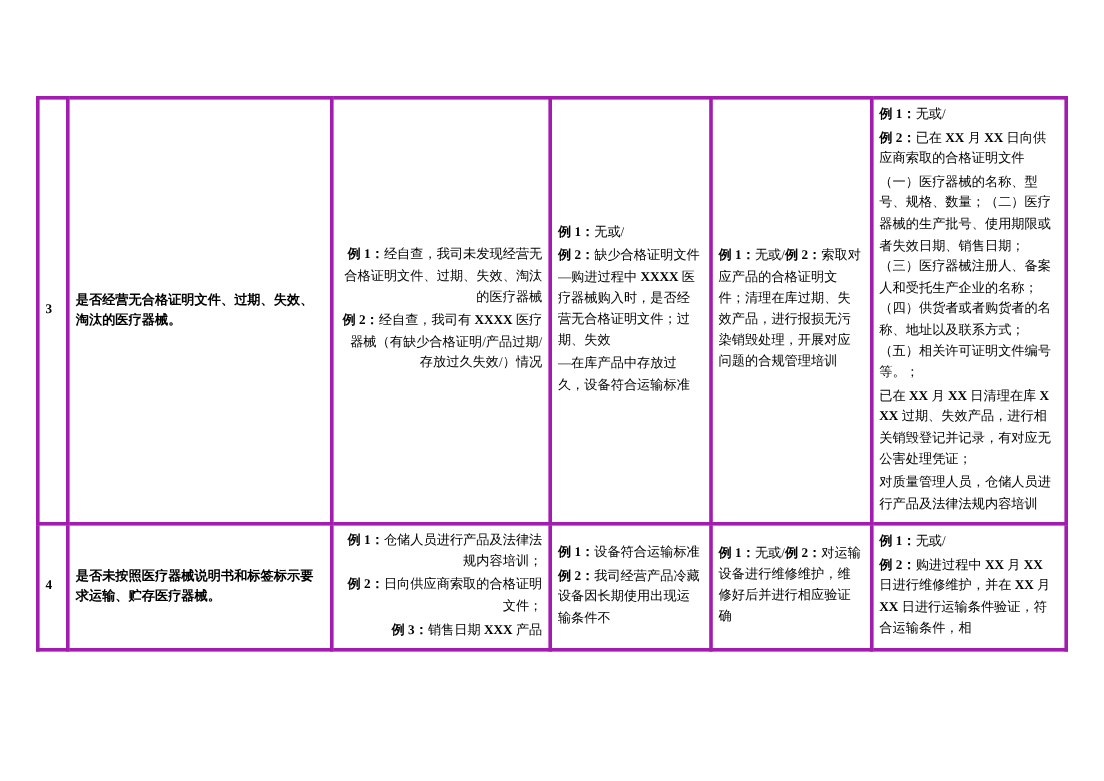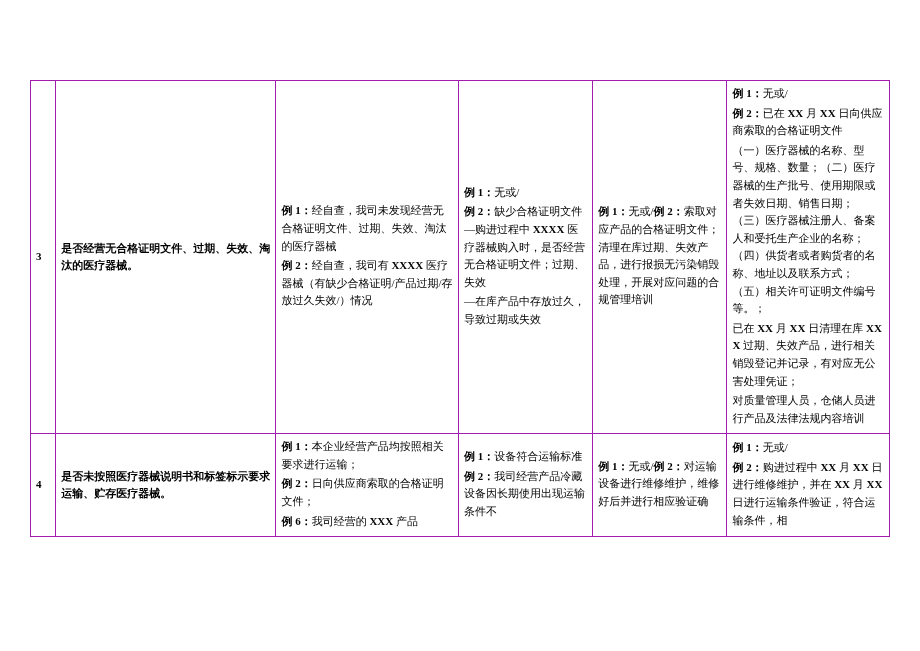--- a/index.html
+++ b/index.html
@@ -12,40 +12,41 @@
       height: 651px;
       overflow: hidden;
       padding: 80px 30px 30px 30px;
     }
     table {
       border-collapse: collapse;
       width: 100%;
       table-layout: fixed;
     }
     td {
-      border: 1px solid #a21caf;
+      border: 3px solid #a21caf;
       padding: 4px 5px;
       vertical-align: middle;
       font-size: 11px;
       line-height: 1.6;
       word-wrap: break-word;
       word-break: break-all;
     }
     td.num {
       width: 24px;
       font-weight: bold;
       text-align: left;
       vertical-align: middle;
     }
     td.question {
       width: 210px;
       font-weight: bold;
     }
     td.col3 {
       width: 174px;
+      text-align: right;
     }
     td.col4 {
       width: 128px;
     }
     td.col5 {
       width: 128px;
     }
     td.col6 {
       width: 155px;
     }
@@ -61,41 +62,41 @@
     <tr>
       <td class="num">3</td>
       <td class="question">是否经营无合格证明文件、过期、失效、淘汰的医疗器械。</td>
       <td class="col3">
         <p><span class="bold">例 1：</span><span>经自查，我司未发现经营无合格证明文件、过期、失效、淘汰的医疗器械</span></p>
         <p><span class="bold">例 2：</span><span>经自查，我司有 </span><span class="bold">XXXX</span><span> 医疗器械（有缺少合格证明/产品过期/存放过久失效/）情况</span></p>
       </td>
       <td class="col4">
         <p><span class="bold">例 1：</span><span>无或/</span></p>
         <p><span class="bold">例 2：</span><span>缺少合格证明文件—购进过程中 </span><span class="bold">XXXX</span><span> 医疗器械购入时，是否经营无合格证明文件；过期、失效</span></p>
-        <p><span>—在库产品中存放过久，导致过期或失效</span></p>
+        <p><span>—在库产品中存放过久，设备符合运输标准</span></p>
       </td>
       <td class="col5">
         <p><span class="bold">例 1：</span><span>无或/</span><span class="bold">例 2：</span><span>索取对应产品的合格证明文件；清理在库过期、失效产品，进行报损无污染销毁处理，开展对应问题的合规管理培训</span></p>
       </td>
       <td class="col6">
         <p><span class="bold">例 1：</span><span>无或/</span></p>
         <p><span class="bold">例 2：</span><span>已在 </span><span class="bold">XX</span><span> 月 </span><span class="bold">XX</span><span> 日向供应商索取的合格证明文件</span></p>
         <p><span>（一）医疗器械的名称、型号、规格、数量；（二）医疗器械的生产批号、使用期限或者失效日期、销售日期；（三）医疗器械注册人、备案人和受托生产企业的名称；（四）供货者或者购货者的名称、地址以及联系方式；（五）相关许可证明文件编号等。；</span></p>
         <p><span>已在 </span><span class="bold">XX</span><span> 月 </span><span class="bold">XX</span><span> 日清理在库 </span><span class="bold">XXX</span><span> 过期、失效产品，进行相关销毁登记并记录，有对应无公害处理凭证；</span></p>
         <p><span>对质量管理人员，仓储人员进行产品及法律法规内容培训</span></p>
       </td>
     </tr>
 
     <tr>
       <td class="num">4</td>
       <td class="question">是否未按照医疗器械说明书和标签标示要求运输、贮存医疗器械。</td>
       <td class="col3">
-        <p><span class="bold">例 1：</span><span>本企业经营产品均按照相关要求进行运输；</span></p>
+        <p><span class="bold">例 1：</span><span>仓储人员进行产品及法律法规内容培训；</span></p>
         <p><span class="bold">例 2：</span><span>日向供应商索取的合格证明文件；</span></p>
-        <p><span class="bold">例 6：</span><span>我司经营的 </span><span class="bold">XXX</span><span> 产品</span></p>
+        <p><span class="bold">例 3：</span><span>销售日期 </span><span class="bold">XXX</span><span> 产品</span></p>
       </td>
       <td class="col4">
         <p><span class="bold">例 1：</span><span>设备符合运输标准</span></p>
         <p><span class="bold">例 2：</span><span>我司经营产品冷藏设备因长期使用出现运输条件不</span></p>
       </td>
       <td class="col5">
         <p><span class="bold">例 1：</span><span>无或/</span><span class="bold">例 2：</span><span>对运输设备进行维修维护，维修好后并进行相应验证确</span></p>
       </td>
       <td class="col6">
         <p><span class="bold">例 1：</span><span>无或/</span></p>

